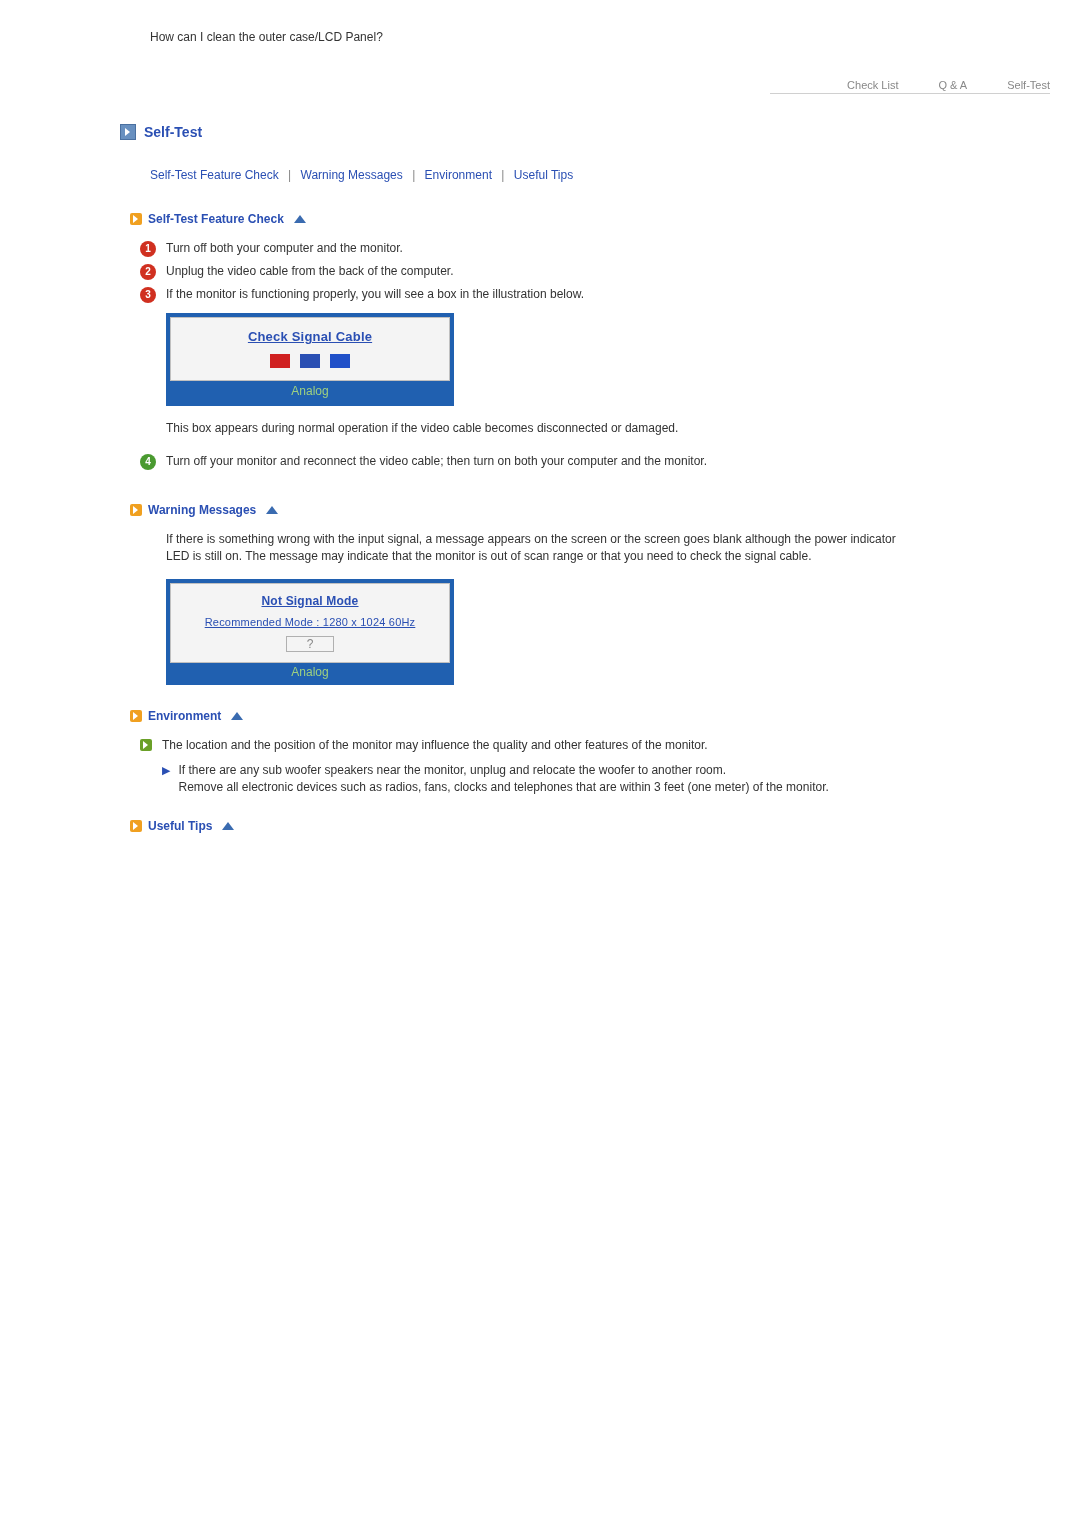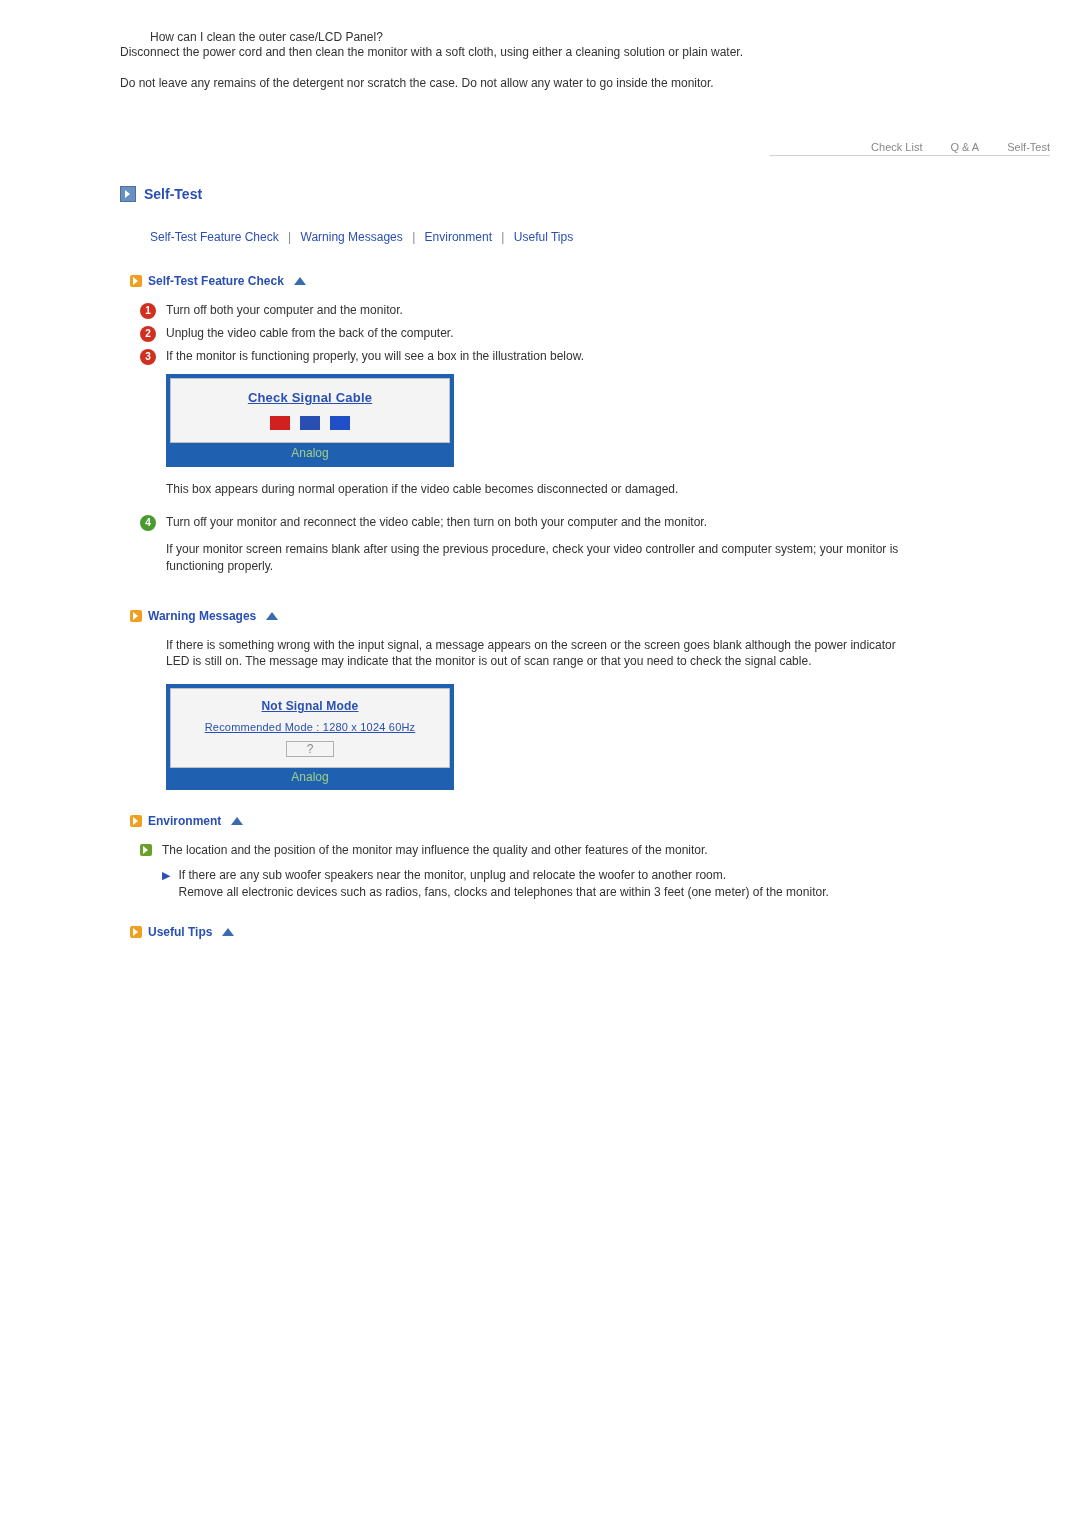--- a/index.html
+++ b/index.html
@@ -33,21 +33,21 @@
   .qa-a p { margin: 0 0 14px 0; line-height: 1.4; }
 
   .tab-nav {
     display: flex;
     justify-content: flex-end;
     border-top: 1px solid #fff;
     border-bottom: 1px solid #d0d0d0;
     margin: 20px 11px 30px 650px;
     width: 280px;
     padding: 4px 0 2px 0;
-    gap: 28px;
+    gap: 40px;
     color: #888;
     font-size: 11px;
   }
   .tab-nav span { cursor: pointer; }
 
   .section-title {
     display: flex;
     align-items: center;
     gap: 8px;
     color: #2a4fb3;
@@ -240,24 +240,20 @@
     margin-bottom: 14px;
   }
 </style>
 </head>
 <body>
 
 <div class="content">
 
   <div class="qa-row">
     <div class="qa-q">How can I clean the outer case/LCD Panel?</div>
-    <div class="qa-a">
-      <p>Disconnect the power cord and then clean the monitor with a soft cloth, using either a cleaning solution or plain water.</p>
-      <p>Do not leave any remains of the detergent nor scratch the case. Do not allow any water to go inside the monitor.</p>
-    </div>
   </div>
 
   <div class="tab-nav">
     <span>Check List</span>
     <span>Q &amp; A</span>
     <span>Self-Test</span>
   </div>
 
   <div class="section-title">
     <span class="title-icon"></span>
@@ -307,21 +303,20 @@
           <div class="osd-bottom">Analog</div>
         </div>
 
         <p>This box appears during normal operation if the video cable becomes disconnected or damaged.</p>
       </div>
     </li>
     <li>
       <span class="num c-green">4</span>
       <div class="step-body">
         <p>Turn off your monitor and reconnect the video cable; then turn on both your computer and the monitor.</p>
-        <p>If your monitor screen remains blank after using the previous procedure, check your video controller and computer system; your monitor is functioning properly.</p>
       </div>
     </li>
   </ul>
 
   <div class="subhead">
     <span class="subhead-icon"></span>
     <span>Warning Messages</span>
     <span class="up-triangle"></span>
   </div>
 

